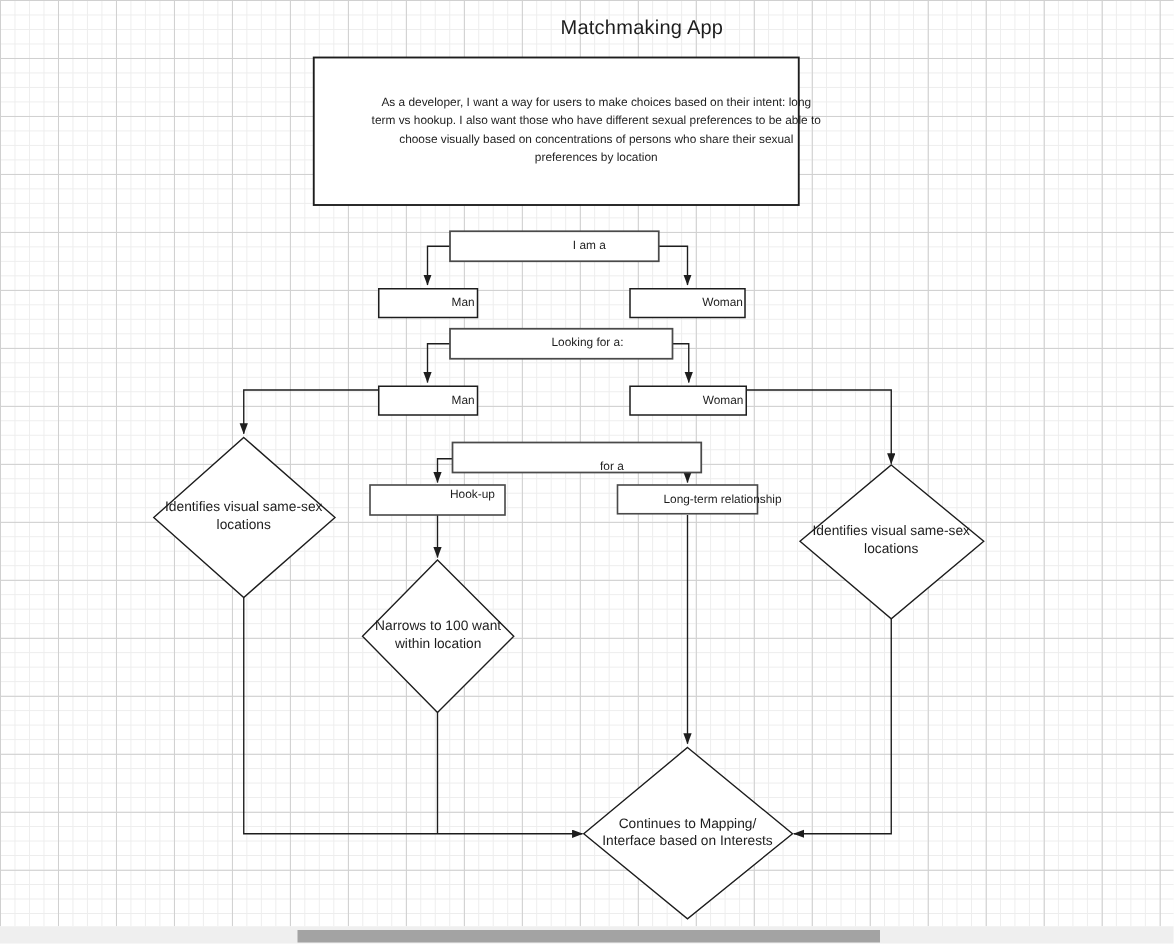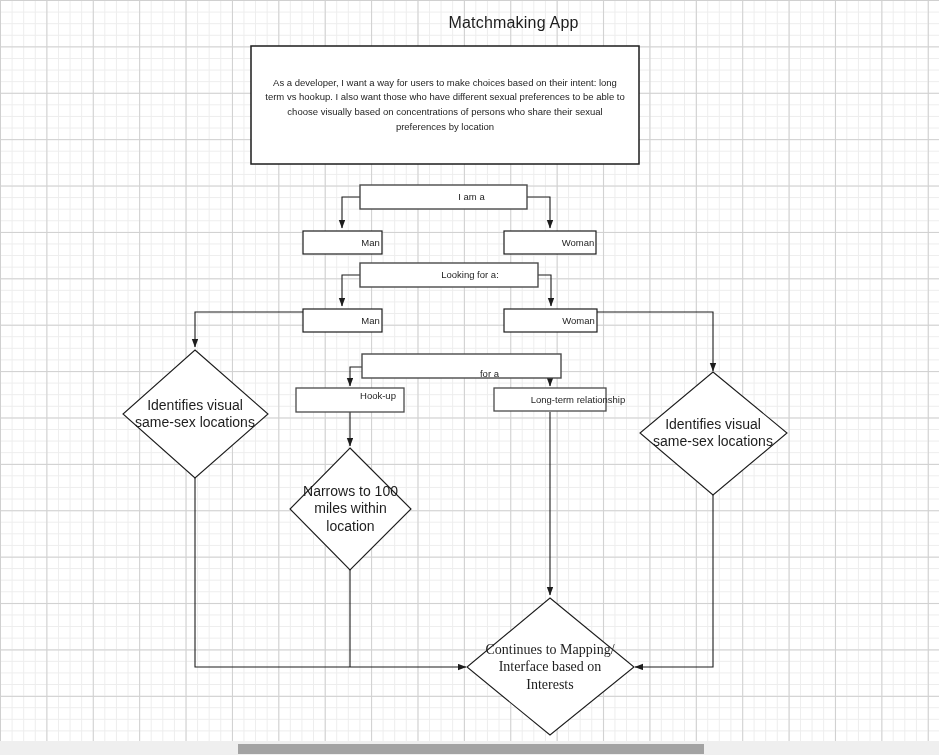--- a/index.html
+++ b/index.html
@@ -63,26 +63,27 @@
     position: absolute;
     display: flex;
     align-items: center;
     justify-content: center;
     text-align: center;
     color: #1d1d1d;
     pointer-events: none;
     line-height: 1.25;
   }
   .box-label   { font-size: 9.5px; padding-left: 28px; }
-  .dia-label   { font-size: 14px; }
+  .dia-label   { font-size: 11px; }
   .brief-label {
     font-size: 9.5px;
     line-height: 1.55;
     padding: 0 12px;
     box-sizing: border-box;
+    margin-left: 32px;
   }
 
   
   .hotspot {
     position: absolute;
     background: transparent;
     cursor: default;
   }
 
   
@@ -180,23 +181,23 @@
   <div class="node-label box-label" style="left:362px; top:354px; width:199px; height:40px;">for a</div>
 
   <div class="node-label box-label" style="left:296px; top:388px; width:108px; height:16px;border-radius:12px;">Hook-up</div>
 
   <div class="node-label box-label" style="left:494px; top:388px; width:112px; height:23px;">Long-term relationship</div>
 
   <div class="node-label dia-label" style="left:131px; top:395px; width:128px; height:38px;">Identifies visual same-sex locations</div>
 
   <div class="node-label dia-label" style="left:649px; top:414px; width:128px; height:38px;">Identifies visual same-sex locations</div>
 
-  <div class="node-label dia-label" style="left:291px; top:490px; width:119px; height:38px;">Narrows to 100 miles within location</div>
-
-  <div class="node-label dia-label" style="left:476px; top:648px; width:148px; height:38px;font-family:Liberation Serif, serif;">Continues to Mapping/ Interface based on Interests</div>
+  <div class="node-label dia-label" style="left:291px; top:490px; width:119px; height:38px;">Narrows to 100 want within location</div>
+
+  <div class="node-label dia-label" style="left:476px; top:648px; width:148px; height:38px;">Continues to Mapping/ Interface based on Interests</div>
 
   <div class="hotspot" style="left:251px; top:46px;  width:388px; height:118px;"></div>
   <div class="hotspot" style="left:360px; top:185px; width:167px; height:24px;"></div>
   <div class="hotspot" style="left:303px; top:231px; width:79px;  height:23px;"></div>
   <div class="hotspot" style="left:504px; top:231px; width:92px;  height:23px;"></div>
   <div class="hotspot" style="left:360px; top:263px; width:178px; height:24px;"></div>
   <div class="hotspot" style="left:303px; top:309px; width:79px;  height:23px;"></div>
   <div class="hotspot" style="left:504px; top:309px; width:93px;  height:23px;"></div>
   <div class="hotspot" style="left:362px; top:354px; width:199px; height:24px;"></div>
   <div class="hotspot" style="left:296px; top:388px; width:108px; height:24px;"></div>

